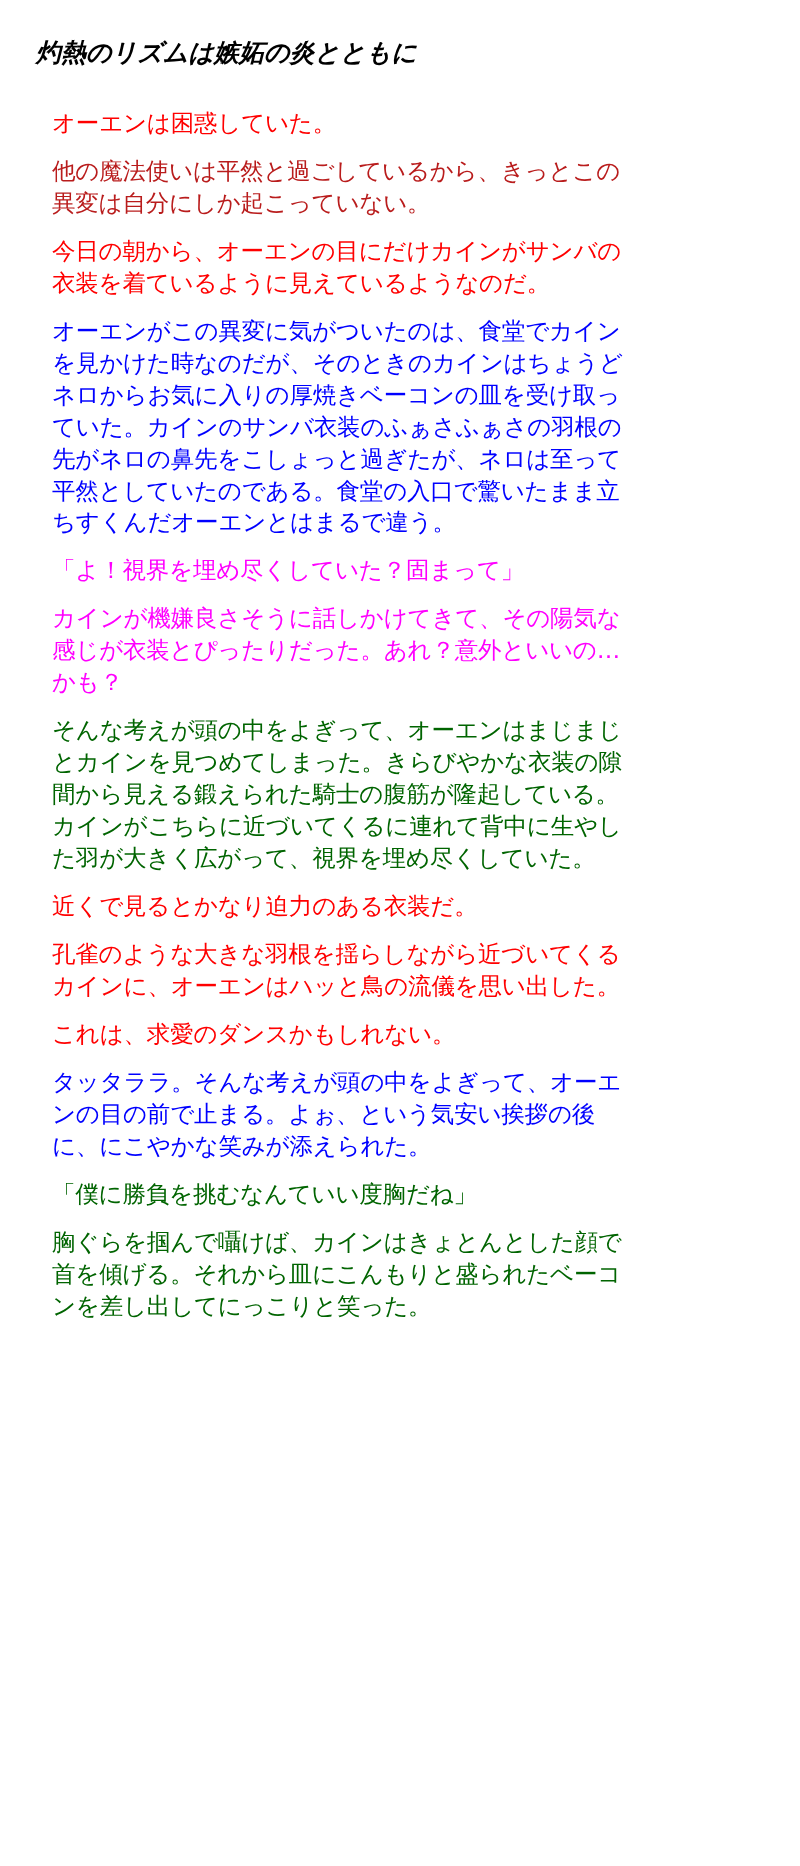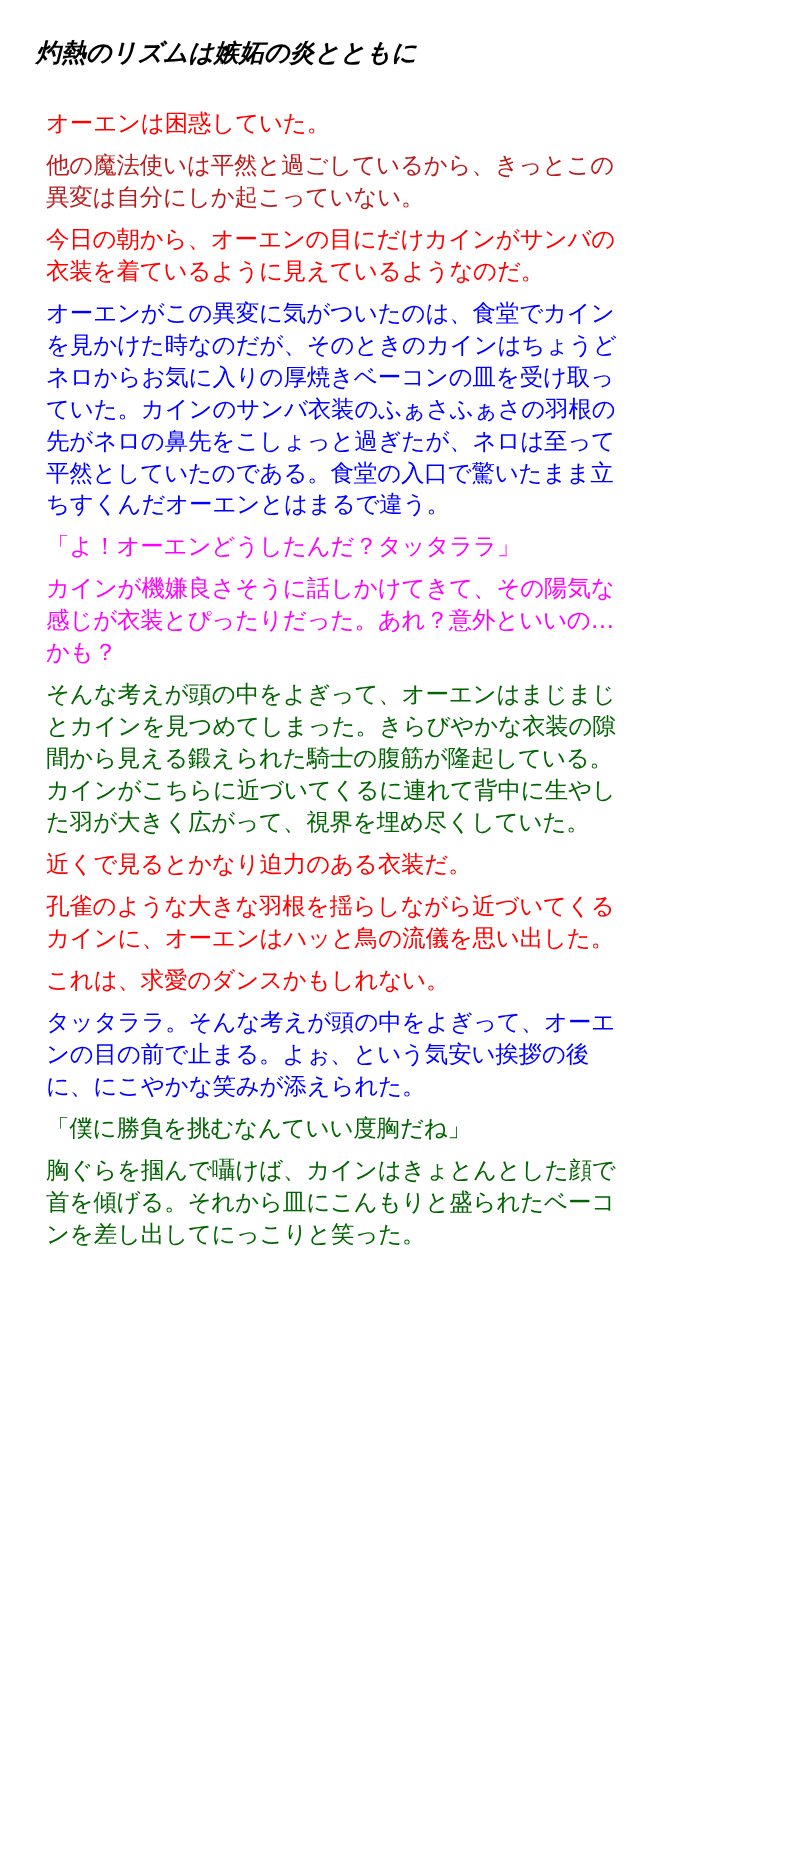--- a/index.html
+++ b/index.html
@@ -25,36 +25,36 @@
     letter-spacing: 0px;
     margin: 0 0 40px 0;
     line-height: 1.2;
   }
   .body-text {
     font-size: 23.5px;
     line-height: 1.36;
     letter-spacing: -0.2px;
   }
   .para {
-    margin: 10px;
+    margin: 16px;
     white-space: pre-wrap;
     word-break: break-all;
   }
 </style>
 </head>
 <body>
 
 <div class="page">
   <h1 class="doc-title">灼熱のリズムは嫉妬の炎とともに</h1>
   <div class="body-text">
     <p class="para" style="color:#ff0000">オーエンは困惑していた。</p>
     <p class="para" style="color:#b91c1c">他の魔法使いは平然と過ごしているから、きっとこの異変は自分にしか起こっていない。</p>
     <p class="para" style="color:#ff0000">今日の朝から、オーエンの目にだけカインがサンバの衣装を着ているように見えているようなのだ。</p>
     <p class="para" style="color:#0000ff">オーエンがこの異変に気がついたのは、食堂でカインを見かけた時なのだが、そのときのカインはちょうどネロからお気に入りの厚焼きベーコンの皿を受け取っていた。カインのサンバ衣装のふぁさふぁさの羽根の先がネロの鼻先をこしょっと過ぎたが、ネロは至って平然としていたのである。食堂の入口で驚いたまま立ちすくんだオーエンとはまるで違う。</p>
-    <p class="para" style="color:#ff00ff">「よ！オーエンどうしたんだ？タッタララ」</p>
+    <p class="para" style="color:#ff00ff">「よ！視界を埋め尽くしていた？固まって」</p>
     <p class="para" style="color:#ff00ff">カインが機嫌良さそうに話しかけてきて、その陽気な感じが衣装とぴったりだった。あれ？意外といいの…かも？</p>
     <p class="para" style="color:#006400">そんな考えが頭の中をよぎって、オーエンはまじまじとカインを見つめてしまった。きらびやかな衣装の隙間から見える鍛えられた騎士の腹筋が隆起している。カインがこちらに近づいてくるに連れて背中に生やした羽が大きく広がって、視界を埋め尽くしていた。</p>
     <p class="para" style="color:#ff0000">近くで見るとかなり迫力のある衣装だ。</p>
     <p class="para" style="color:#ff0000">孔雀のような大きな羽根を揺らしながら近づいてくるカインに、オーエンはハッと鳥の流儀を思い出した。</p>
     <p class="para" style="color:#ff0000">これは、求愛のダンスかもしれない。</p>
     <p class="para" style="color:#0000ff">タッタララ。そんな考えが頭の中をよぎって、オーエンの目の前で止まる。よぉ、という気安い挨拶の後に、にこやかな笑みが添えられた。</p>
     <p class="para" style="color:#006400">「僕に勝負を挑むなんていい度胸だね」</p>
     <p class="para" style="color:#006400">胸ぐらを掴んで囁けば、カインはきょとんとした顔で首を傾げる。それから皿にこんもりと盛られたベーコンを差し出してにっこりと笑った。</p>
   </div>
 </div>

